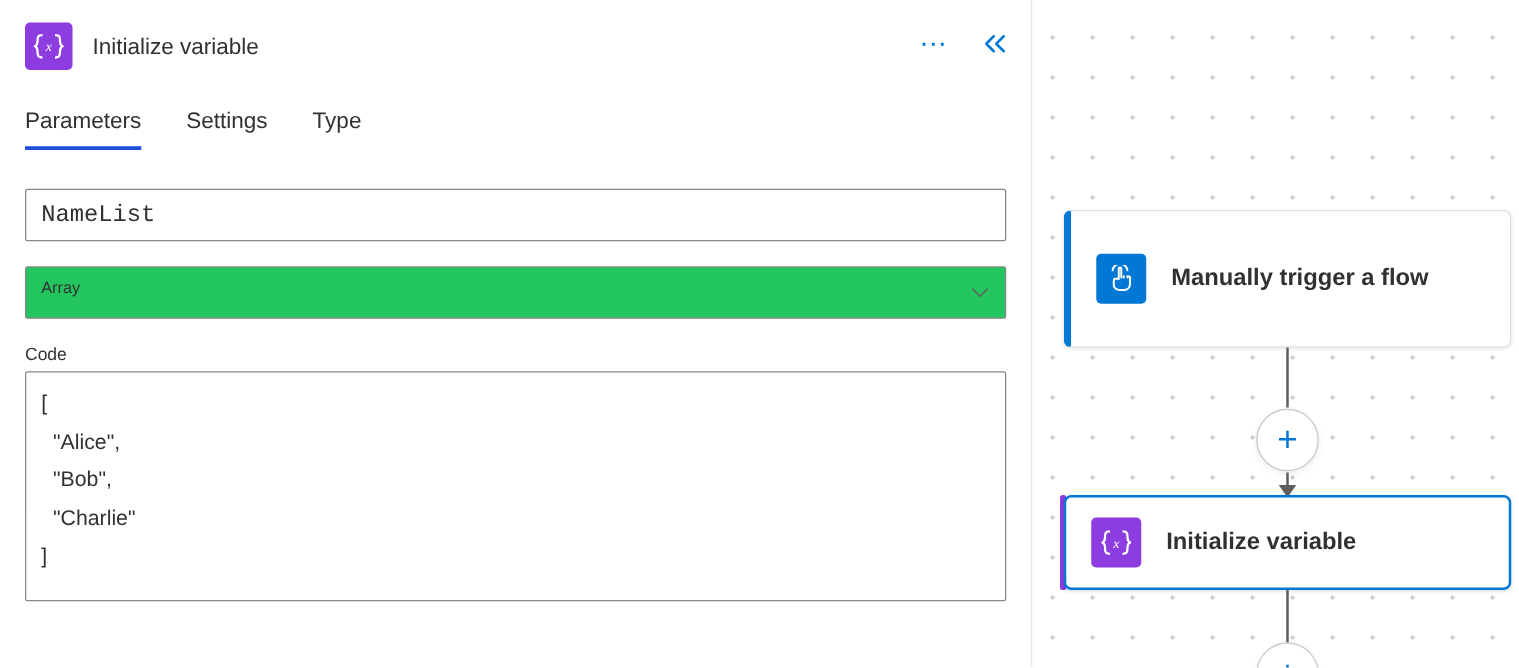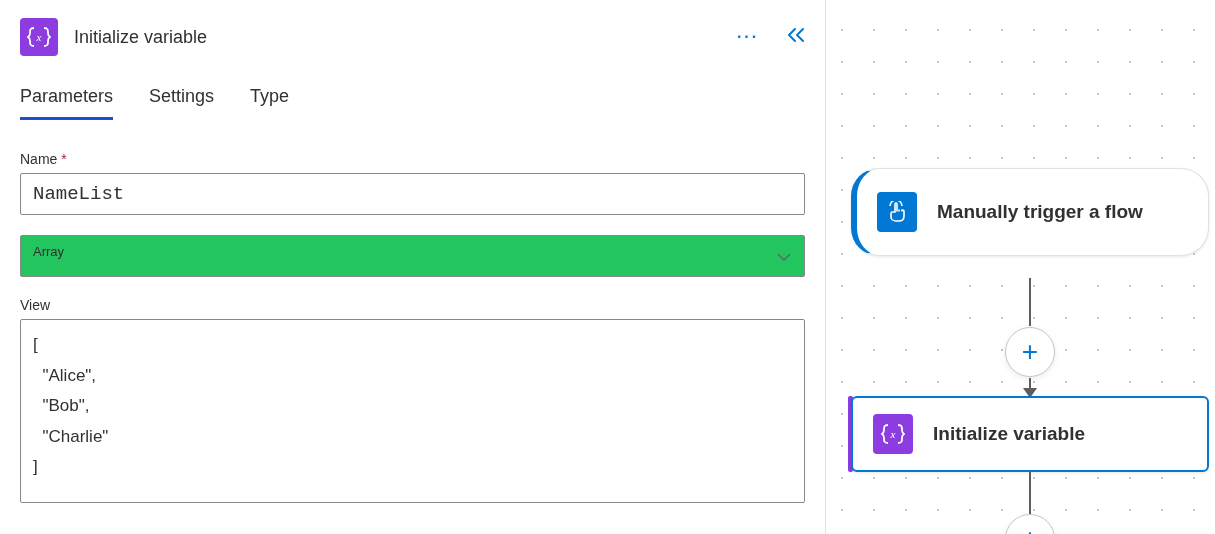--- a/index.html
+++ b/index.html
@@ -156,22 +156,21 @@
       display: flex;
       align-items: center;
       padding: 16px 20px;
       gap: 20px;
       width: 358px;
     }
     .flow-card.trigger {
       left: 25px;
       top: 148px;
       border-left: 6px solid #0078d4;
-      height: 88px;
-      border-radius: 28px;
+      height: 110px;
     }
     .flow-card.selected {
       left: 25px;
       top: 376px;
       border: 2px solid #0078d4;
       height: 76px;
     }
     .selected-marker {
       position: absolute;
       left: 22px;
@@ -259,37 +258,36 @@
     </div>
   </div>
 
   <div class="tabs">
     <div class="tab active">Parameters</div>
     <div class="tab">Settings</div>
     <div class="tab">Type</div>
   </div>
 
   <div class="form-group">
-    <label class="form-label"><span>Name</span> <span class="required">*</span></label>
     <input type="text" class="text-input" value="NameList" style="">
   </div>
 
   <div class="form-group">
     <div class="select-wrapper">
       <div class="select-input">Array</div>
       <span class="select-caret">
         <svg width="14" height="8" viewBox="0 0 14 8">
             <path d="M1 1 L7 7 L13 1" stroke="#605e5c" stroke-width="1.2" fill="none"></path>
           </svg>
       </span>
     </div>
   </div>
 
   <div class="form-group">
-    <label class="form-label">View</label>
+    <label class="form-label">Code</label>
     <textarea class="textarea-input" style="">[
   "Alice",
   "Bob",
   "Charlie"
 ]</textarea>
   </div>
 </div>
 
 <div class="right-panel">
   <div class="flow-container">

